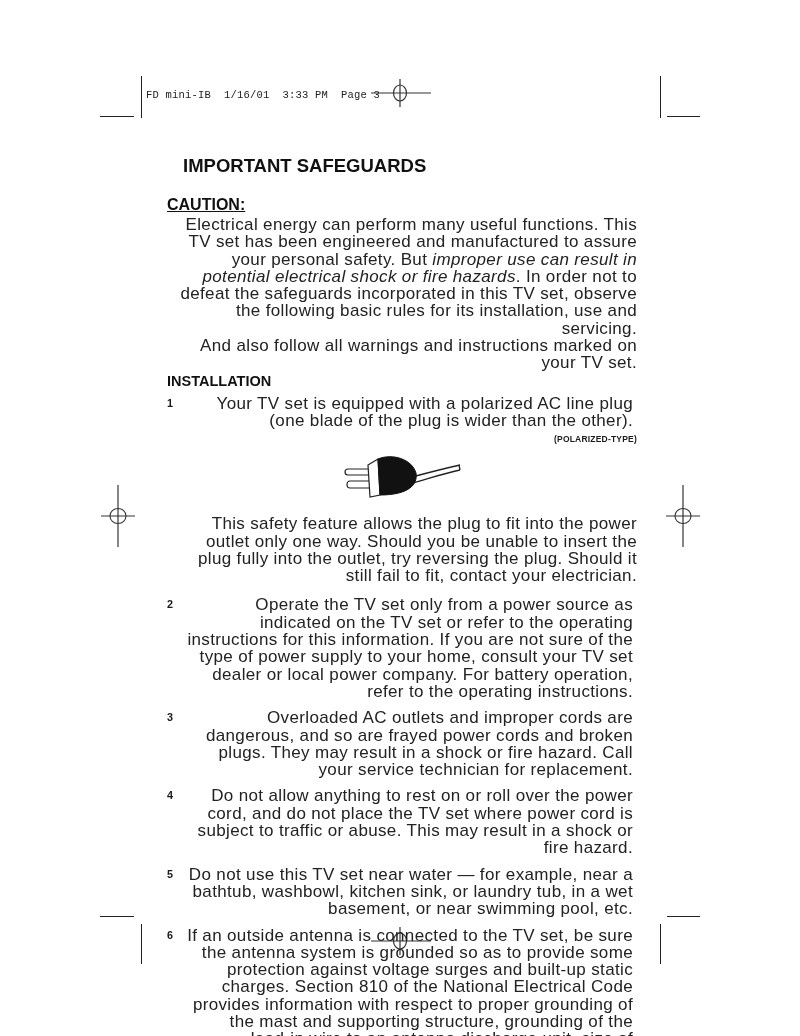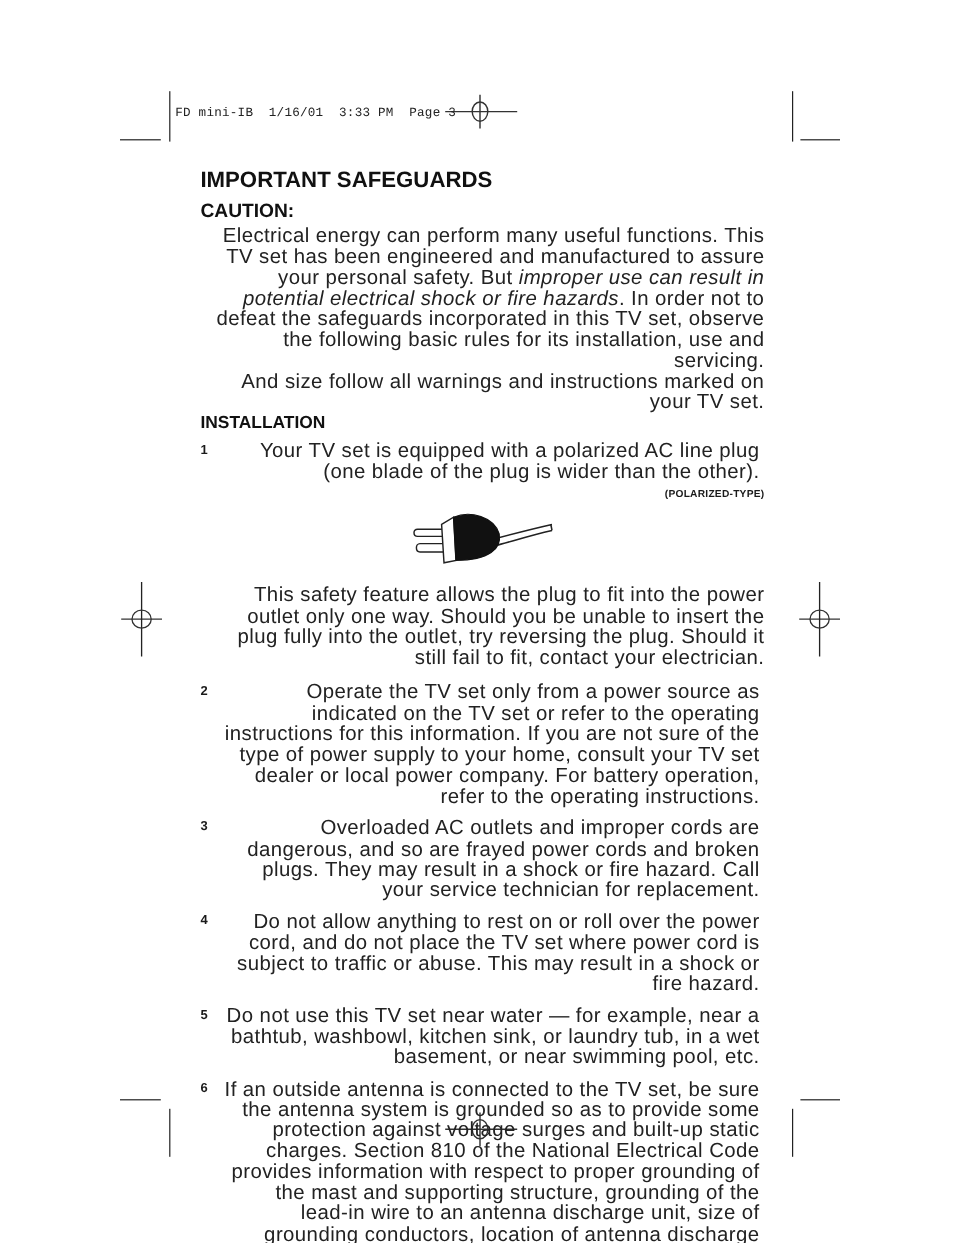--- a/index.html
+++ b/index.html
@@ -11,25 +11,25 @@
     .line-h { position: absolute; height: 1px; background: #222; }
     .line-v { position: absolute; width: 1px; background: #222; }
     .slug {
       position: absolute; left: 146px; top: 89px;
       font-family: "Liberation Mono", "DejaVu Sans Mono", monospace;
       font-size: 10.5px; color: #222; letter-spacing: 0.2px; white-space: pre;
     }
     .reg { position: absolute; }
     .content { position: absolute; left: 167px; top: 138px; width: 470px; }
     h1 {
-      margin: 0; font-size: 18.5px; font-weight: bold; letter-spacing: 0px; color: #111;
+      margin: 16px; font-size: 18.5px; font-weight: bold; letter-spacing: 0px; color: #111;
       line-height: 24px;
     }
     h2 {
-      margin: 4px 0 0 0; font-size: 16px; font-weight: bold; color: #111; line-height: 22px;
+      margin: 4px 0 0 0; font-size: 16px; font-weight: bold; color: #111; line-height: 22px; text-decoration: underline;
     }
     h3 {
       margin: 0; font-size: 14.5px; font-weight: bold; color: #111; line-height: 19px;
     }
     .lead { margin: 12px 0 0 0; font-size: 10.8px; font-weight: bold; line-height: 17px; }
     p.body {
       margin: 0; font-size: 17px; line-height: 17.3px; letter-spacing: 0.35px; color: #222; text-align: right;
     }
     .intro { margin-bottom: 6px; }
     .item { position: relative; padding-left: 14px; margin-top: 0; }
@@ -81,21 +81,21 @@
   <line x1="30" y1="1" x2="30" y2="29" stroke="#333" stroke-width="1.2"></line>
   <ellipse cx="30" cy="15" rx="6.5" ry="8" fill="none" stroke="#333" stroke-width="1.2"></ellipse>
 </svg>
 
 <div class="slug">FD mini-IB  1/16/01  3:33 PM  Page 3</div>
 
 <div class="content">
   <h1>IMPORTANT SAFEGUARDS</h1>
   <h2>CAUTION:</h2>
   <p class="body"><span>Electrical energy can perform many useful functions. This TV set has been engineered and manufactured to assure your personal safety. But </span><em>improper use can result in potential electrical shock or fire hazards</em><span>. In order not to defeat the safeguards incorporated in this TV set, observe the following basic rules for its installation, use and servicing.</span></p>
-  <p class="body intro">And size follow all warnings and instructions marked on your TV set.</p>
+  <p class="body intro">And also follow all warnings and instructions marked on your TV set.</p>
 
   <h3>INSTALLATION</h3>
 
   <div class="item">
     <span class="num">1</span>
     <p class="body">Your TV set is equipped with a polarized AC line plug (one blade of the plug is wider than the other).</p>
   </div>
 
   <div class="figure">
     <span class="cap">(POLARIZED-TYPE)</span>

